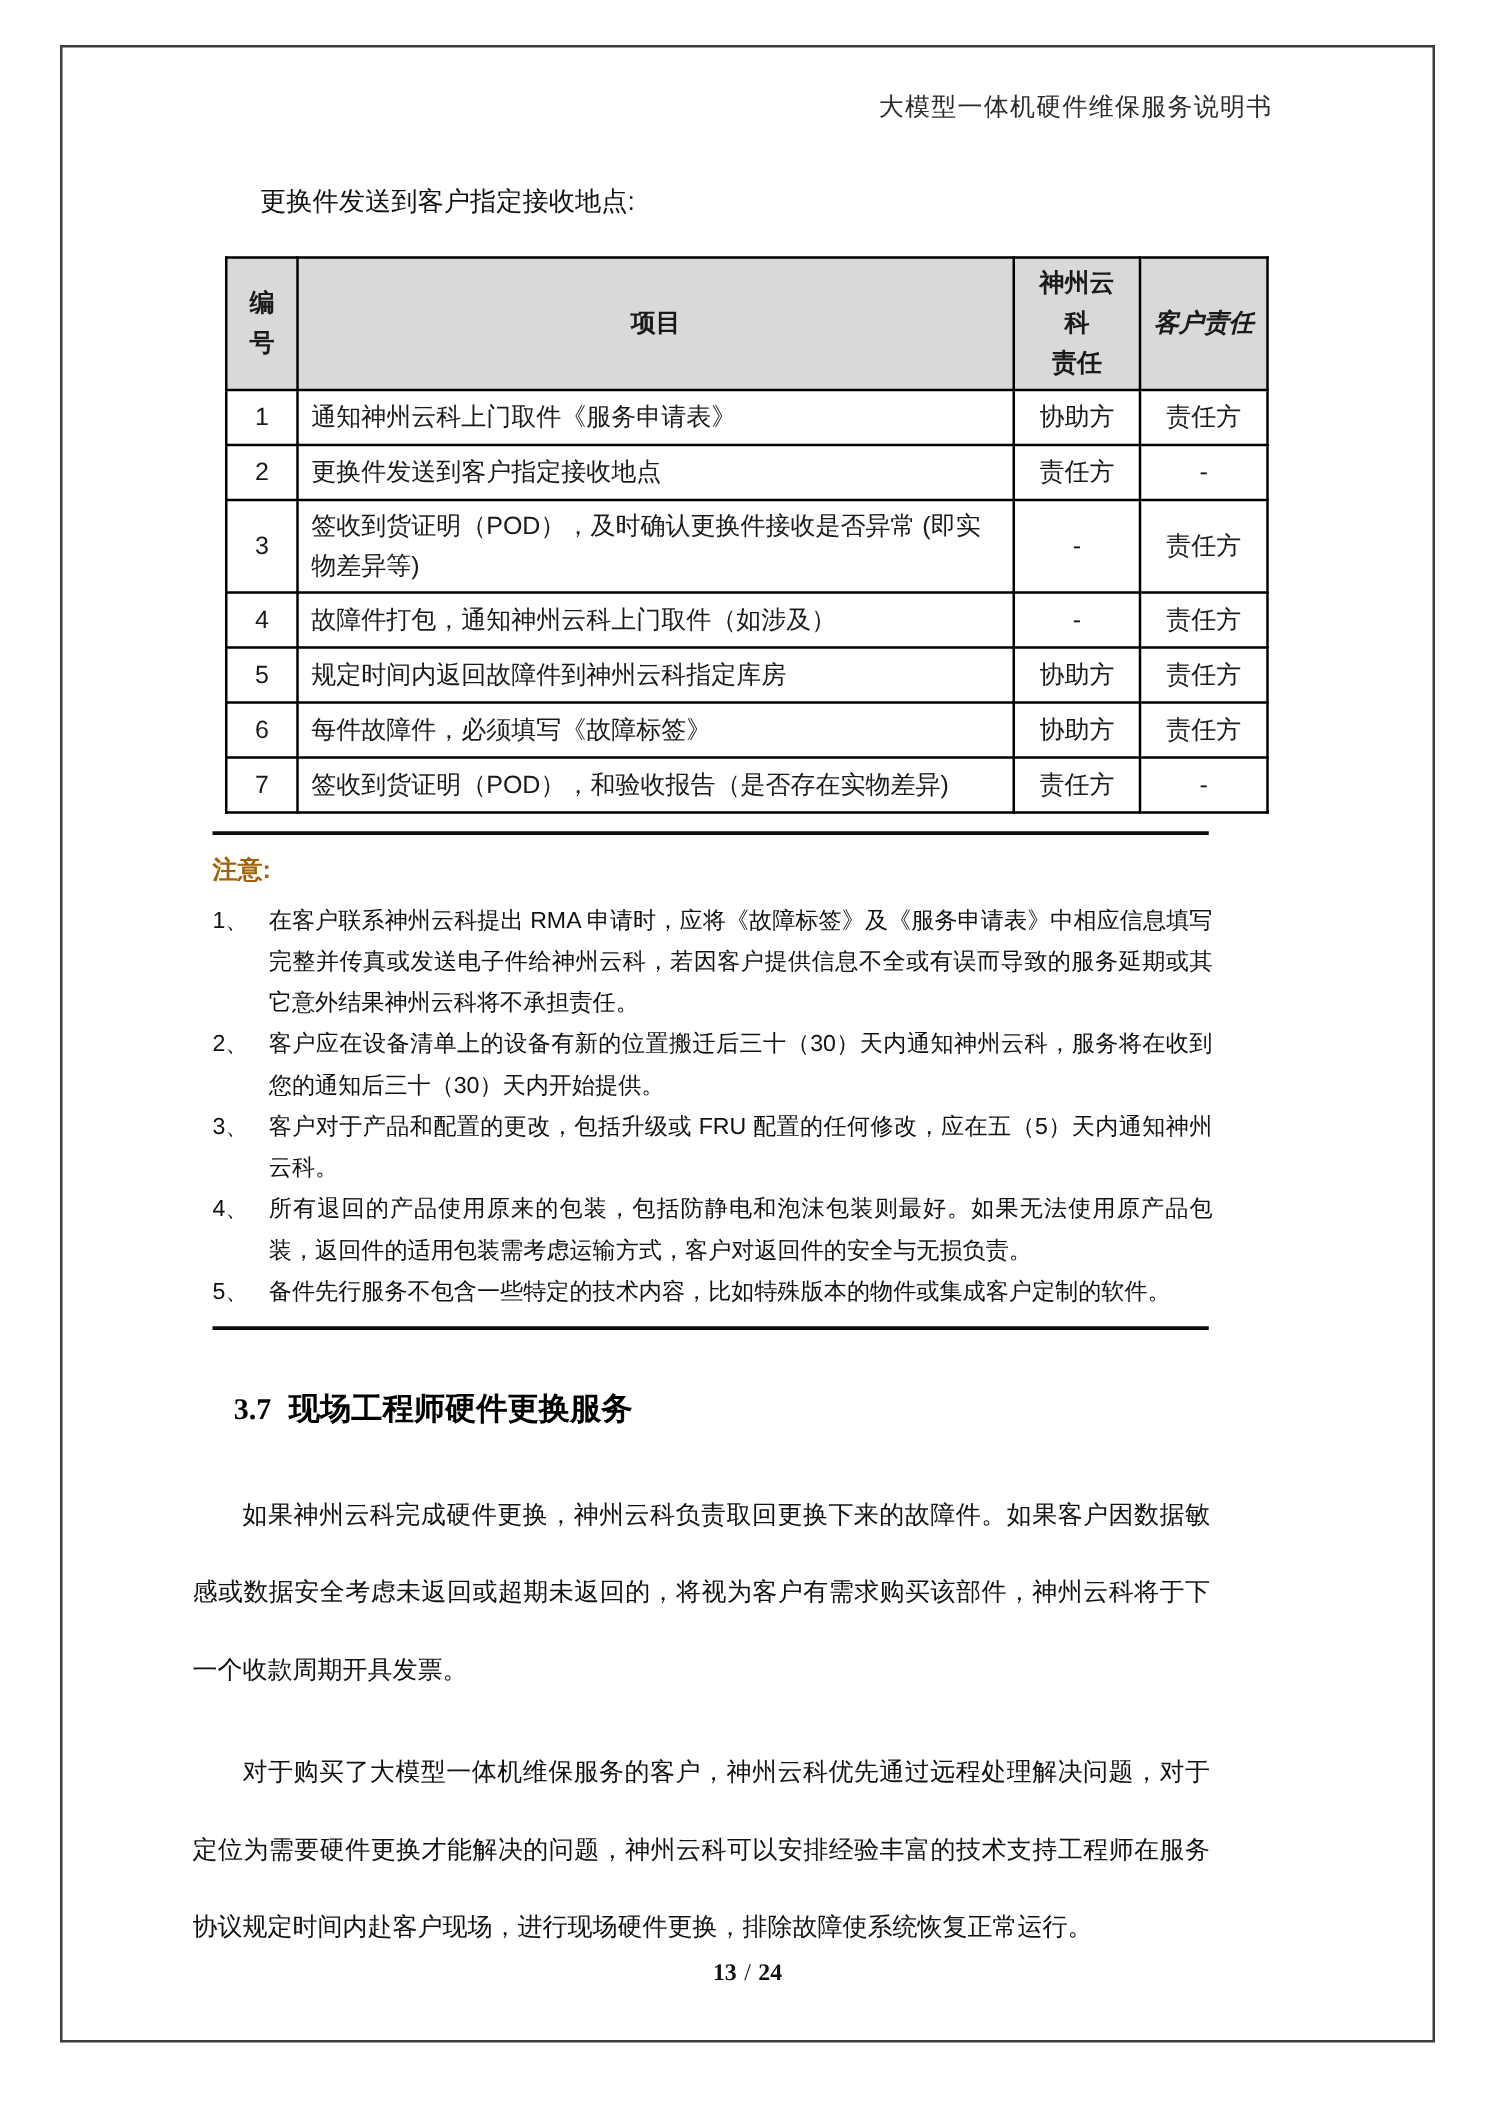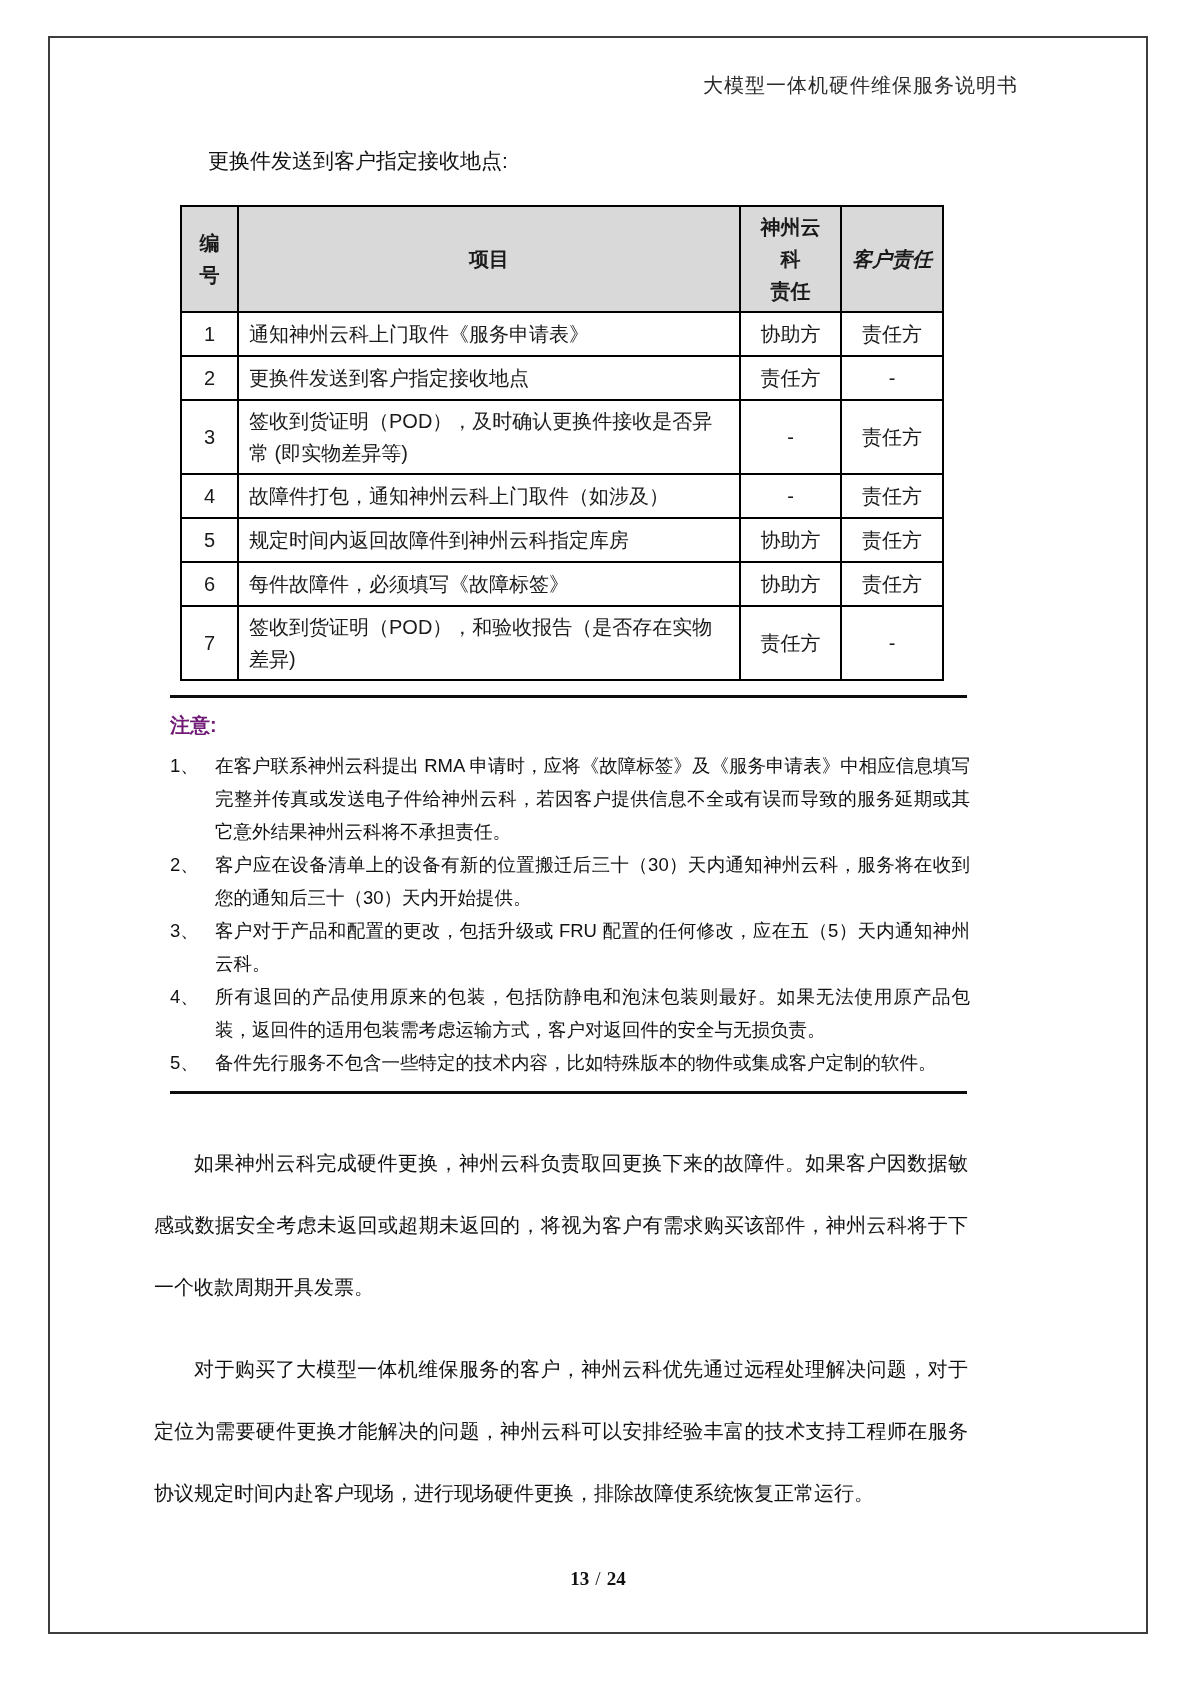--- a/index.html
+++ b/index.html
@@ -46,38 +46,38 @@
     line-height:32px;
     vertical-align:middle;
   }
   table.resp thead th{
     background:#d9d9d9;
     font-weight:bold;
     text-align:center;
     height:66px;
   }
   th.col-no{width:57px;}
-  th.col-item{width:502px;}
+  th.col-item{width:573px;}
   th.col-dcc{width:101px;white-space:pre-line;}
   th.col-cust{width:102px;font-style:italic;}
   td.c-no, td.c-dcc, td.c-cust{text-align:center;height:44px;}
   td.c-item{text-align:left;height:44px;}
   .rule{
     margin-left:120px;
     width:797px;
     height:3px;
     background:#0d0d0d;
   }
   .rule-top{margin-top:14px;}
   .rule-bottom{margin-top:12px;}
   .notes-label{
     margin:14px 0 0 120px;
     font-size:20px;
     font-weight:bold;
-    color:#701a75;
+    color:#a16207;
   }
   .notes{
     margin:10px 0 0 120px;
     width:800px;
   }
   .note-row{
     display:flex;
     align-items:flex-start;
     font-size:18.5px;
     line-height:33px;
@@ -217,20 +217,23 @@
         <span class="note-text">所有退回的产品使用原来的包装，包括防静电和泡沫包装则最好。如果无法使用原产品包装，返回件的适用包装需考虑运输方式，客户对返回件的安全与无损负责。</span>
       </div>
       <div class="note-row">
         <span class="note-num">5、</span>
         <span class="note-text">备件先行服务不包含一些特定的技术内容，比如特殊版本的物件或集成客户定制的软件。</span>
       </div>
     </div>
 
     <div class="rule rule-bottom"></div>
 
+    <h2 class="section-heading">
+      <span class="sec-num">3.7</span><span class="sec-title">现场工程师硬件更换服务</span>
+    </h2>
 
     <p class="body-para">如果神州云科完成硬件更换，神州云科负责取回更换下来的故障件。如果客户因数据敏感或数据安全考虑未返回或超期未返回的，将视为客户有需求购买该部件，神州云科将于下一个收款周期开具发票。</p>
     <p class="body-para">对于购买了大模型一体机维保服务的客户，神州云科优先通过远程处理解决问题，对于定位为需要硬件更换才能解决的问题，神州云科可以安排经验丰富的技术支持工程师在服务协议规定时间内赴客户现场，进行现场硬件更换，排除故障使系统恢复正常运行。</p>
 
     <div class="doc-footer">
       <span class="pg">13</span><span class="sep">/</span><span class="pg">24</span>
     </div>
 
   </div>
 </div>

